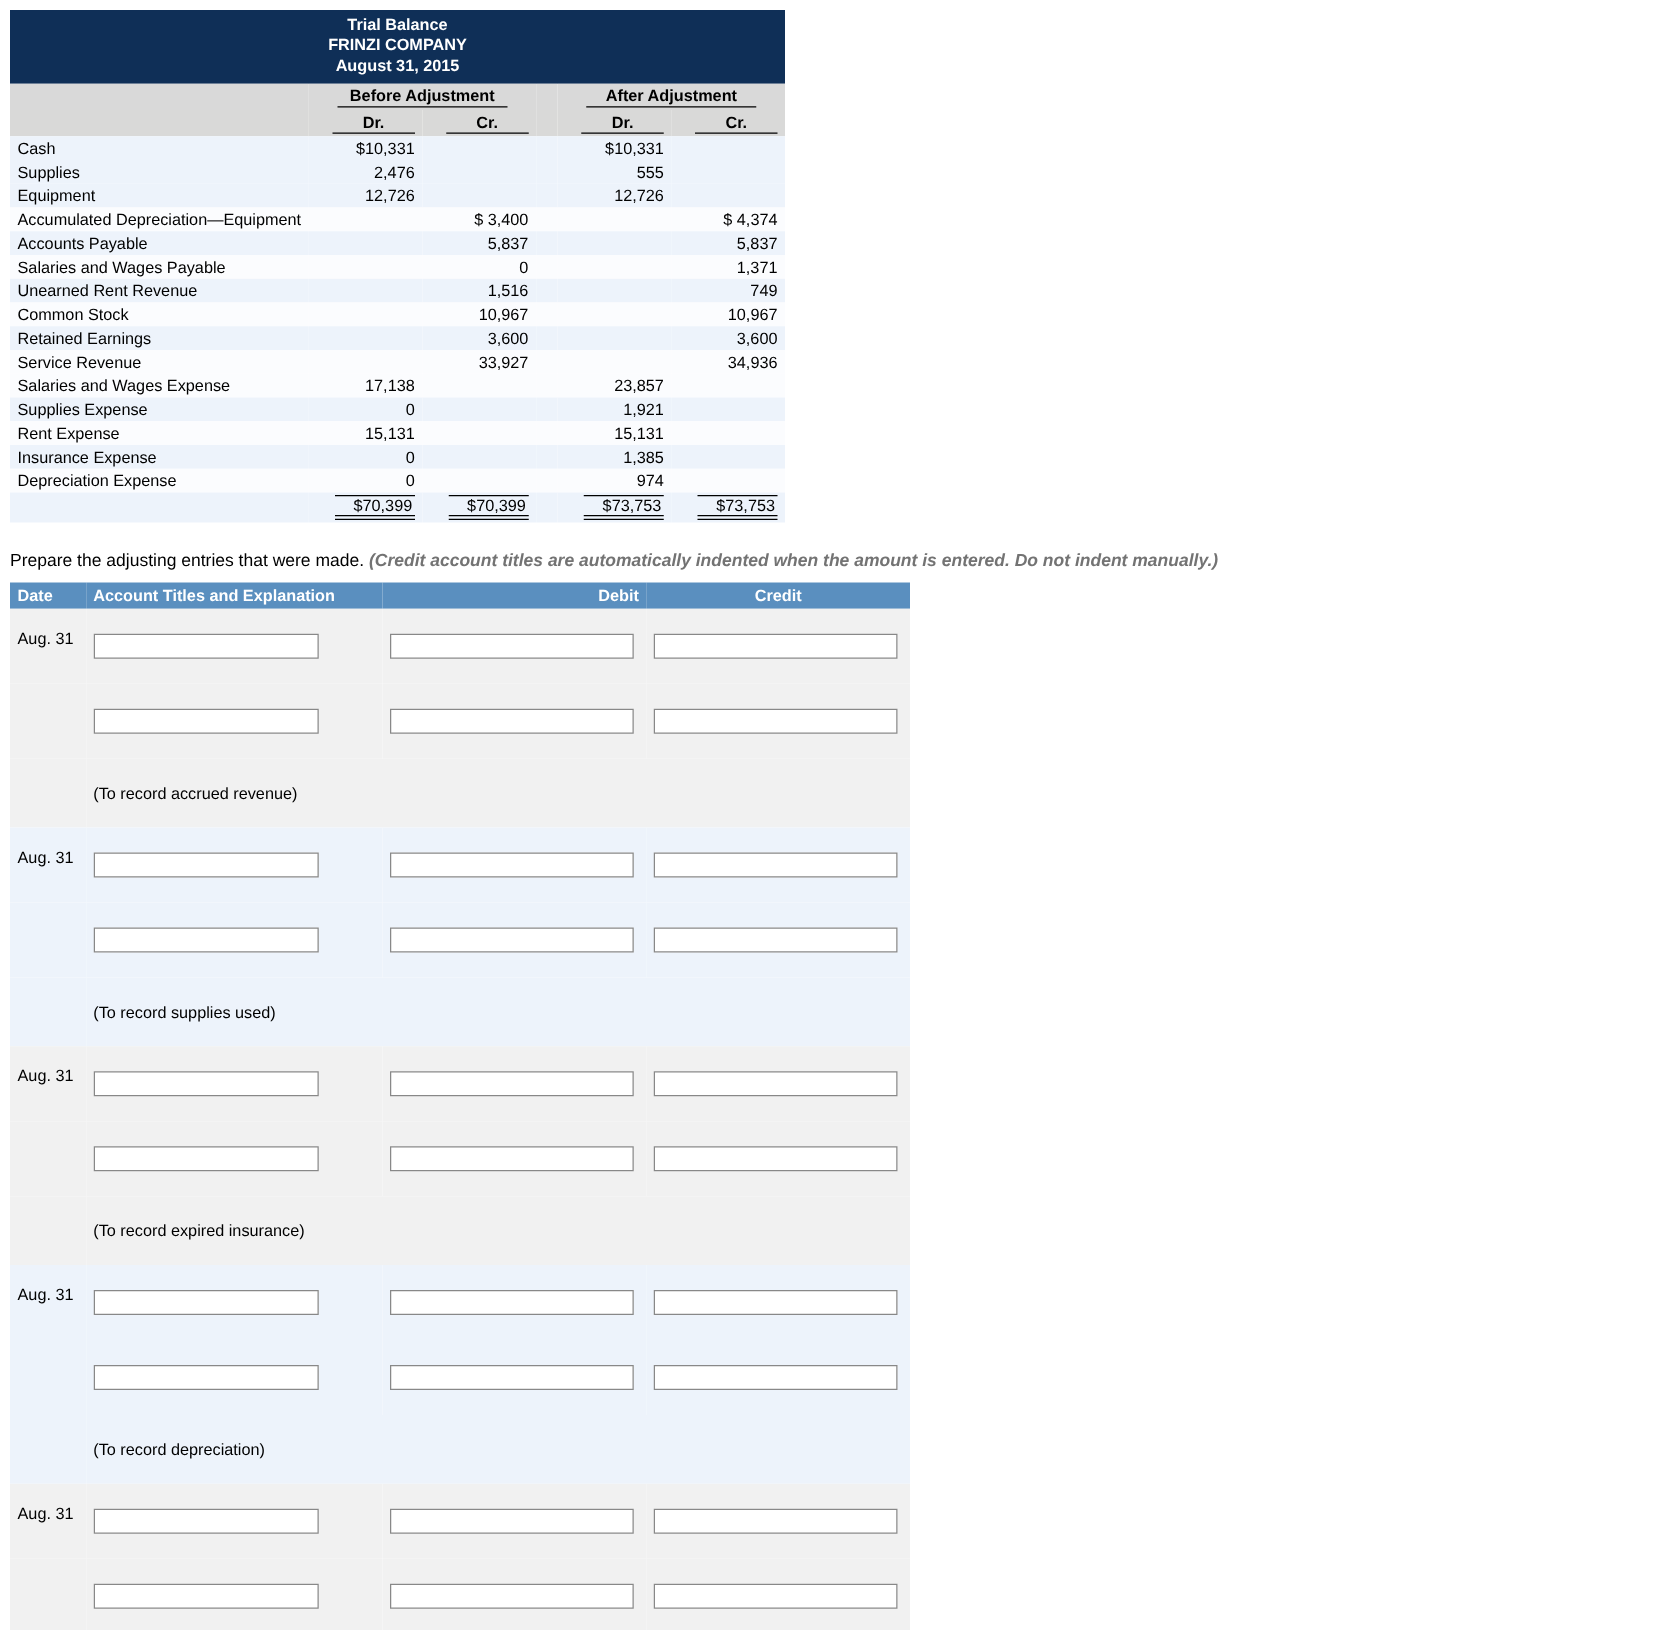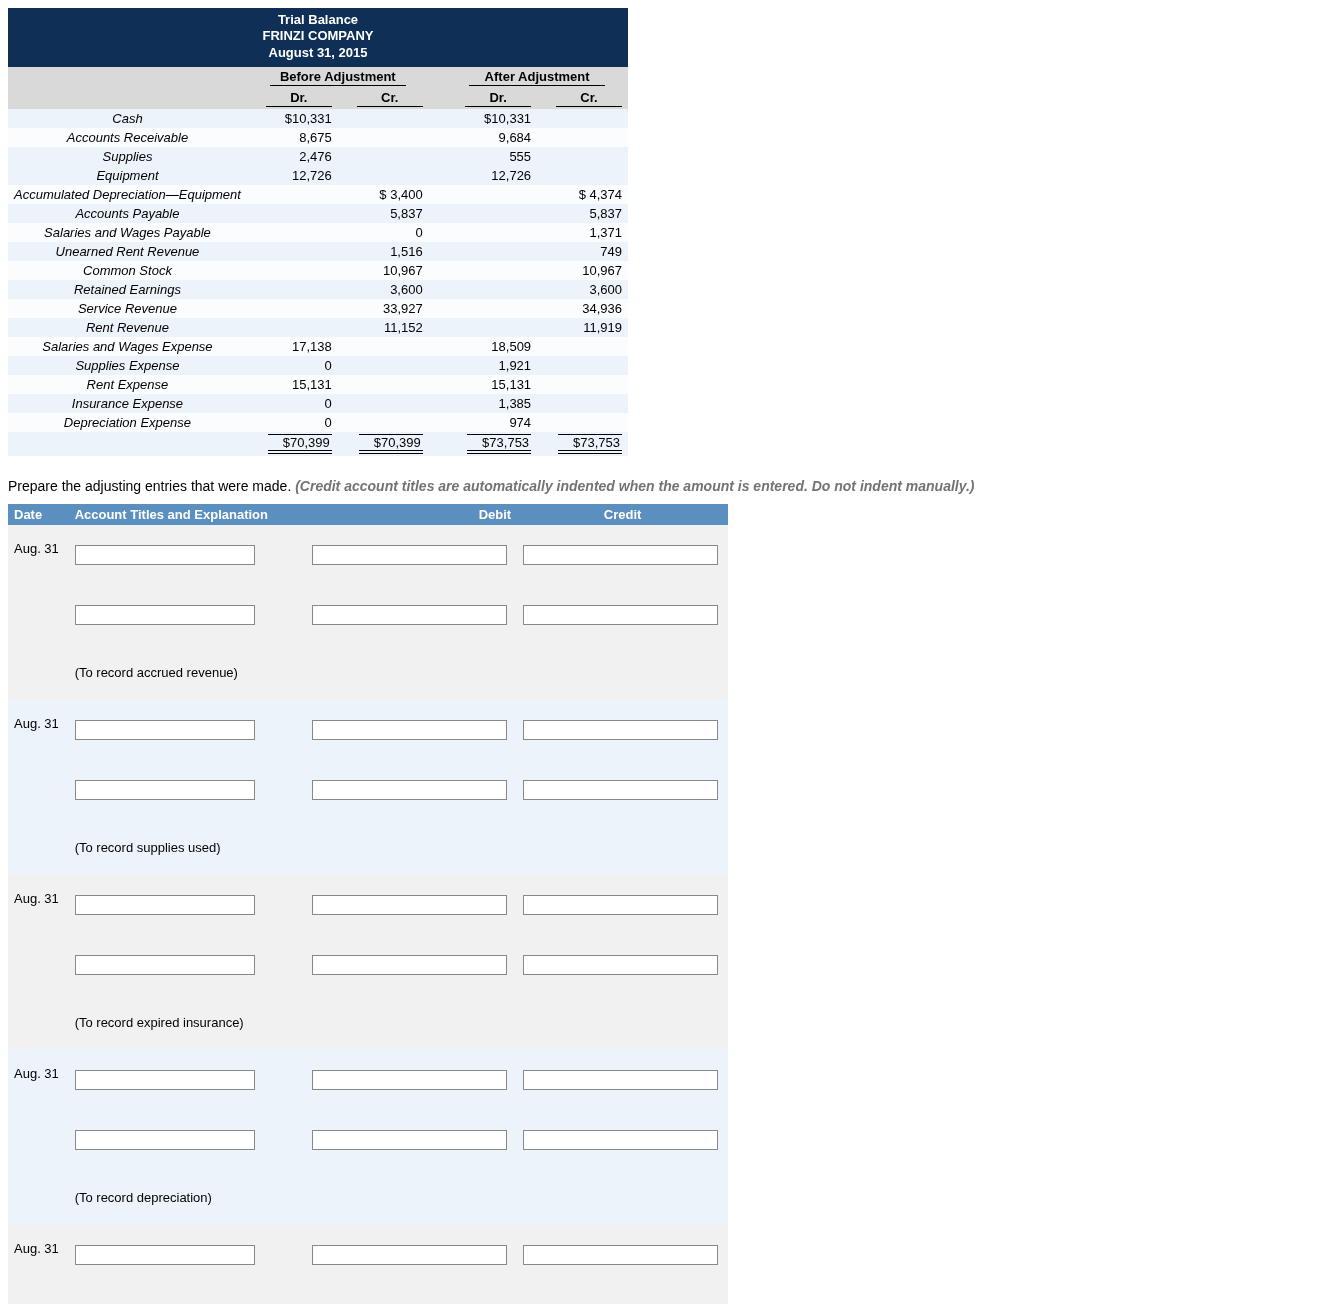--- a/index.html
+++ b/index.html
@@ -5,21 +5,21 @@
   body { font-family: Verdana, Arial, sans-serif; font-size: 13px; color: #000; margin: 0; padding: 8px; background: #fff; }
   .tb-wrap { width: 620px; }
   .tb-head { background: #0f2f57; color: #fff; text-align: center; font-weight: bold; padding: 4px 0 6px 0; line-height: 1.25; }
   .tb-head div { font-size: 13px; }
   table.tb { border-collapse: collapse; width: 100%; }
   table.tb th, table.tb td { padding: 2px 6px; white-space: nowrap; }
   tr.grouptop td { background: #d9d9d9; }
   tr.grouptop .grp-lbl { font-weight: bold; text-align: center; border-bottom: 1.5px solid #000; padding: 0 8px 1px; display:inline-block; min-width:120px;}
   tr.drcr td { background: #d9d9d8; font-weight: bold; }
   tr.drcr .cell { display:inline-block; border-bottom: 1.5px solid #000; min-width: 62px; text-align:center; padding:0 2px 1px;}
-  .acct { text-align:center;font-style:italic; }
+  .acct { text-align:left; }
   .num { text-align:right; width:80px; }
   tr.alt0 td { background:#edf3fb; }
   tr.alt1 td { background:#fbfcfe; }
   tr.total td.num span { border-top: 1.5px solid #000; border-bottom: 4px double #000; padding: 0 2px; display:inline-block; min-width:60px;}
   .instr { margin: 22px 0 10px 0; font-size: 14px; color:#000; }
   .instr .red { color:#737373; font-weight:bold; font-style:italic; }
   table.je { border-collapse: collapse; width: 720px; }
   table.je th { background:#5a8fbf; color:#fff; font-weight:bold; padding:3px 6px; text-align:left; font-size:13px; }
   table.je th.date { width:55px; }
   table.je th.title { width:240px; }
@@ -62,28 +62,20 @@
     </tbody>
       <tbody id="tb-body">
         <tr class="alt0">
           <td class="acct">Cash</td>
           <td class="num">$10,331</td>
           <td class="num"></td>
           <td></td>
           <td class="num">$10,331</td>
           <td class="num"></td>
         </tr>
-        <tr class="alt1">
-          <td class="acct">Accounts Receivable</td>
-          <td class="num">8,675</td>
-          <td class="num"></td>
-          <td></td>
-          <td class="num">9,684</td>
-          <td class="num"></td>
-        </tr>
         <tr class="alt0">
           <td class="acct">Supplies</td>
           <td class="num">2,476</td>
           <td class="num"></td>
           <td></td>
           <td class="num">555</td>
           <td class="num"></td>
         </tr>
         <tr class="alt0">
           <td class="acct">Equipment</td>
@@ -142,34 +134,26 @@
           <td class="num">3,600</td>
         </tr>
         <tr class="alt1">
           <td class="acct">Service Revenue</td>
           <td class="num"></td>
           <td class="num">33,927</td>
           <td></td>
           <td class="num"></td>
           <td class="num">34,936</td>
         </tr>
-        <tr class="alt0">
-          <td class="acct">Rent Revenue</td>
-          <td class="num"></td>
-          <td class="num">11,152</td>
-          <td></td>
-          <td class="num"></td>
-          <td class="num">11,919</td>
-        </tr>
         <tr class="alt1">
           <td class="acct">Salaries and Wages Expense</td>
           <td class="num">17,138</td>
           <td class="num"></td>
           <td></td>
-          <td class="num">18,509</td>
+          <td class="num">23,857</td>
           <td class="num"></td>
         </tr>
         <tr class="alt0">
           <td class="acct">Supplies Expense</td>
           <td class="num">0</td>
           <td class="num"></td>
           <td></td>
           <td class="num">1,921</td>
           <td class="num"></td>
         </tr>

